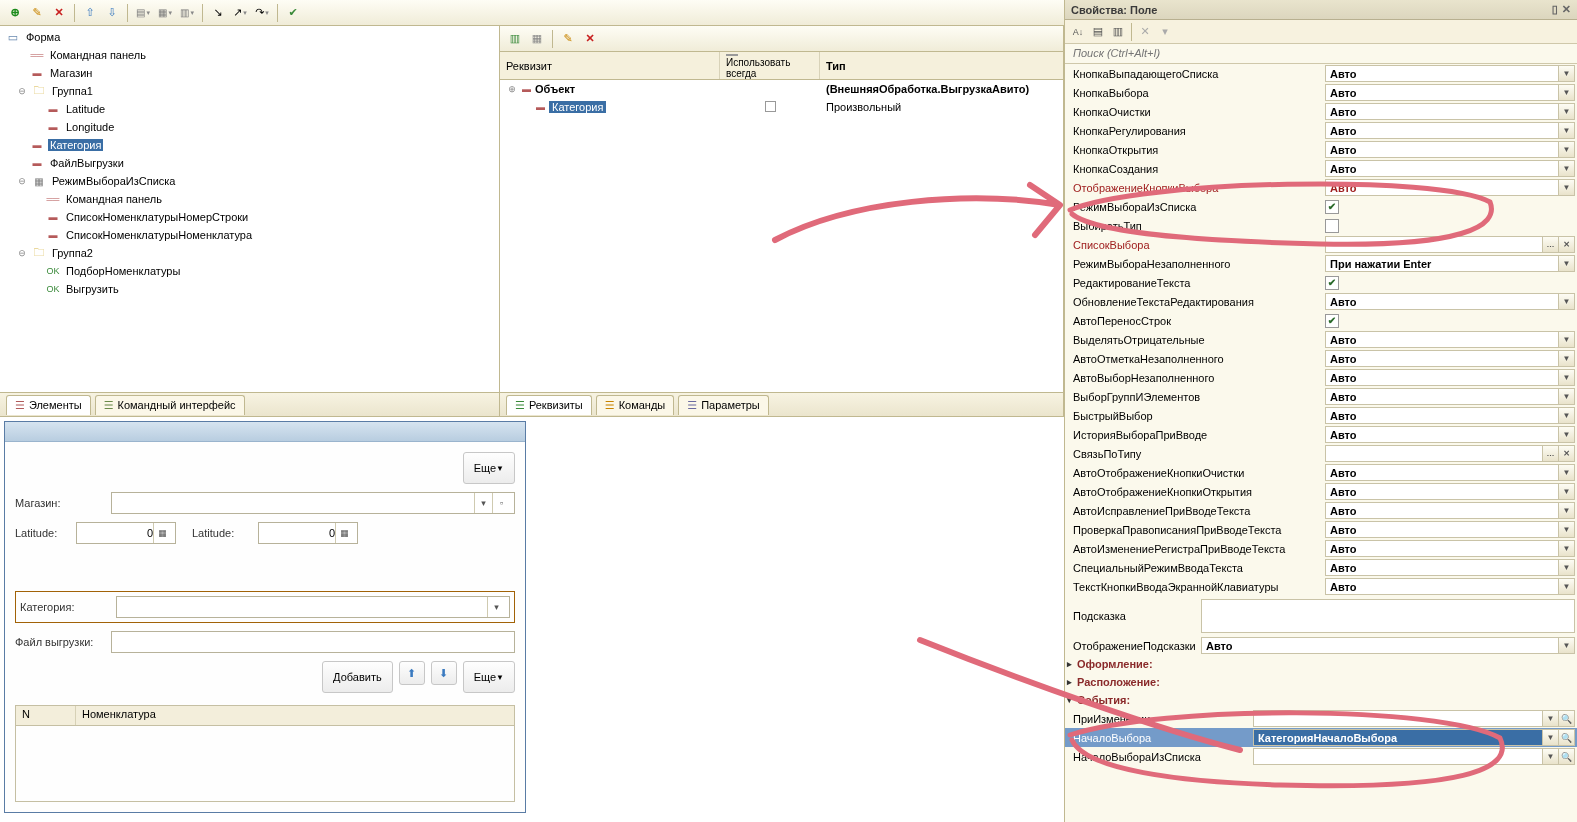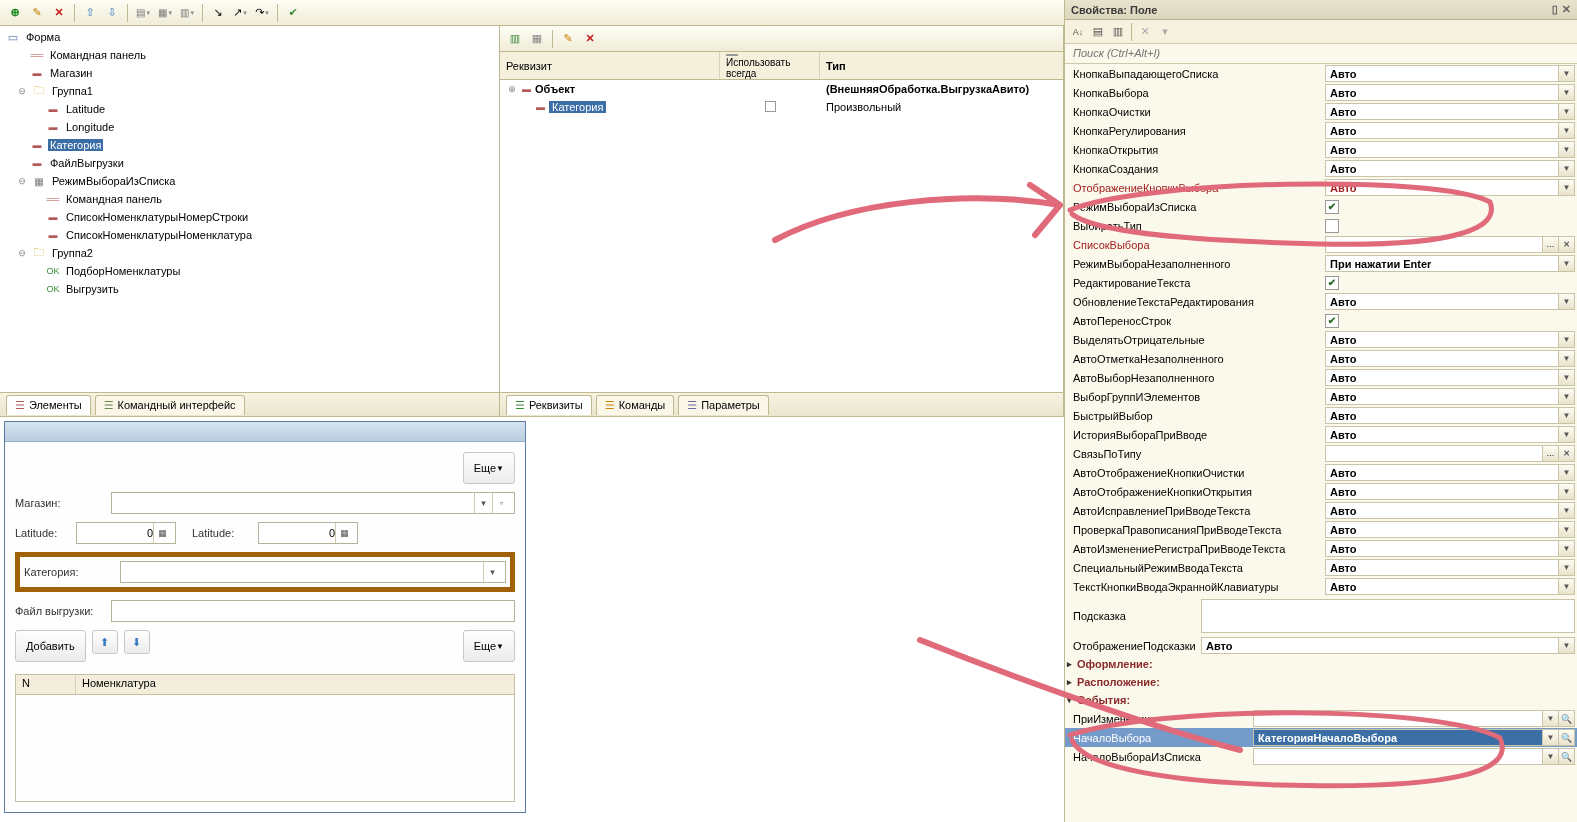--- a/index.html
+++ b/index.html
@@ -77,21 +77,21 @@
     height:32px; padding:0 10px; border:1px solid #c7c7c7; background:linear-gradient(#fefefe,#ececec);
     border-radius:3px; display:flex; align-items:center; cursor:pointer;
   }
   .field-label { color:#333; }
   .input {
     height:22px; border:1px solid #b7b29a; background:#fff; padding:0 4px; display:flex; align-items:center;
   }
   .input .inbtn { width:18px; height:20px; border-left:1px solid #cfcab0; display:flex; align-items:center; justify-content:center; cursor:pointer; font-size:9px; color:#555; }
   .input .val { flex:1; text-align:left; }
   .input .val.r { text-align:right; }
-  .framed-blue { border:5px solid #a16207; }
+  .framed-blue { border:1px solid #a16207;margin-top:39px; }
   .preview-table { border:1px solid #c5bfa3; flex:1; margin-top:4px; }
   .pt-head { display:flex; background:#f3eedb; border-bottom:1px solid #c5bfa3; height:20px; }
   .pt-head .c { padding:2px 6px; border-right:1px solid #d7d1b6; }
   .pt-head .c.n { width:60px; }
   .pt-head .c.nom { flex:1; border-right:none; }
   .arrow-btn { width:26px; height:24px; border:1px solid #c7c7c7; background:linear-gradient(#fefefe,#ececec); border-radius:3px; display:flex; align-items:center; justify-content:center; cursor:pointer; }
 
   
   .prop-title {
     height:20px; background:linear-gradient(#e9e4cd,#dcd6be); border-bottom:1px solid #b8b090;
@@ -339,21 +339,21 @@
                 <span class="val"></span>
                 <span class="inbtn">▾</span>
               </div>
             </div>
             <div class="row">
               <span class="field-label" style="width:90px">Файл выгрузки:</span>
               <div class="input" style="flex:1">
                   <span class="val"></span>
                 </div>
             </div>
-            <div class="row" style="justify-content:space-between">
+            <div class="row" style="justify-content:flex-end">
               <div style="display:flex;gap:6px">
                 <div class="btn">
                     <span>Добавить</span>
                   </div>
                 <div class="arrow-btn" style="color:#3a7ac0">⬆</div>
                 <div class="arrow-btn" style="color:#3a7ac0">⬇</div>
               </div>
               <div class="btn">
                 <span>Еще</span>
                 <span style="font-size:8px">▼</span>

